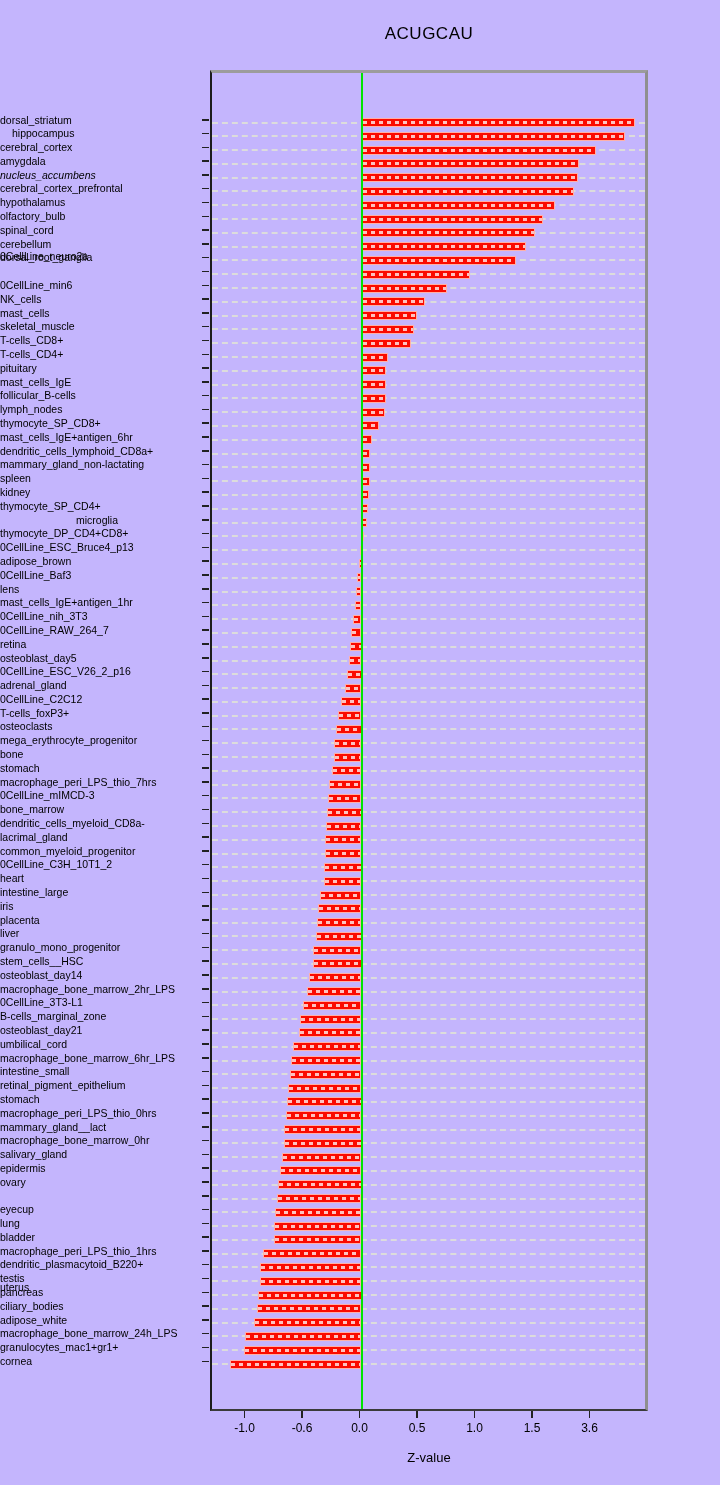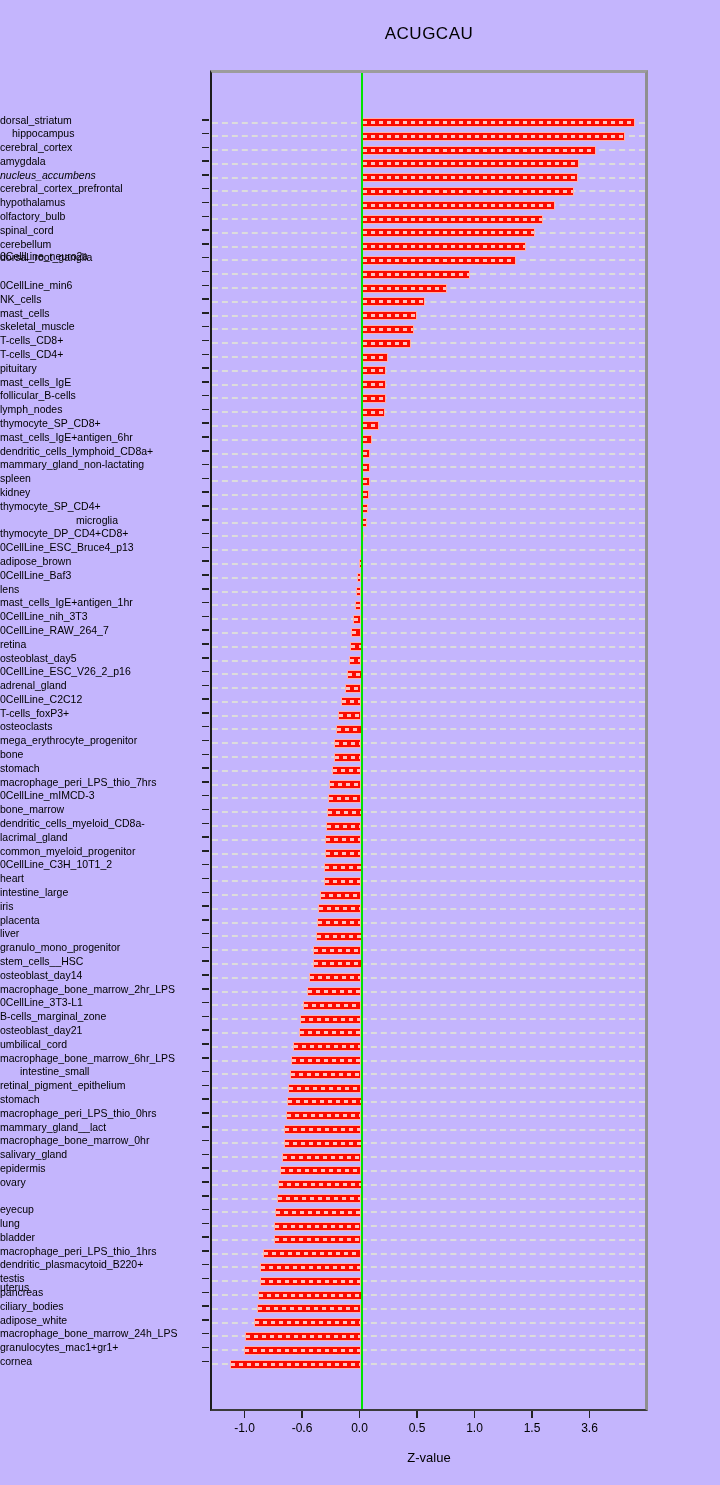--- a/index.html
+++ b/index.html
@@ -374,21 +374,21 @@
       <div class="cat-label" style="top: 1002.38px; left: 0px; width: 194px;">0CellLine_3T3-L1</div>
       <div class="y-tick" style="top: 1001.88px; left: 202px;"></div>
       <div class="cat-label" style="top: 1016.17px; left: 0px; width: 194px;">B-cells_marginal_zone</div>
       <div class="y-tick" style="top: 1015.67px; left: 202px;"></div>
       <div class="cat-label" style="top: 1029.97px; left: 0px; width: 194px;">osteoblast_day21</div>
       <div class="y-tick" style="top: 1029.47px; left: 202px;"></div>
       <div class="cat-label" style="top: 1043.76px; left: 0px; width: 194px;">umbilical_cord</div>
       <div class="y-tick" style="top: 1043.26px; left: 202px;"></div>
       <div class="cat-label" style="top: 1057.56px; left: 0px; width: 194px;">macrophage_bone_marrow_6hr_LPS</div>
       <div class="y-tick" style="top: 1057.06px; left: 202px;"></div>
-      <div class="cat-label" style="top: 1071.36px; left: 0px; width: 194px; padding-left: 20px;">intestine_small</div>
+      <div class="cat-label" style="top: 1071.36px; left: 0px; width: 194px;">intestine_small</div>
       <div class="y-tick" style="top: 1070.86px; left: 202px;"></div>
       <div class="cat-label" style="top: 1085.15px; left: 0px; width: 194px;">retinal_pigment_epithelium</div>
       <div class="y-tick" style="top: 1084.65px; left: 202px;"></div>
       <div class="cat-label" style="top: 1098.94px; left: 0px; width: 194px;">stomach</div>
       <div class="y-tick" style="top: 1098.44px; left: 202px;"></div>
       <div class="cat-label" style="top: 1112.74px; left: 0px; width: 194px;">macrophage_peri_LPS_thio_0hrs</div>
       <div class="y-tick" style="top: 1112.24px; left: 202px;"></div>
       <div class="cat-label" style="top: 1126.53px; left: 0px; width: 194px;">mammary_gland__lact</div>
       <div class="y-tick" style="top: 1126.03px; left: 202px;"></div>
       <div class="cat-label" style="top: 1140.33px; left: 0px; width: 194px;">macrophage_bone_marrow_0hr</div>

